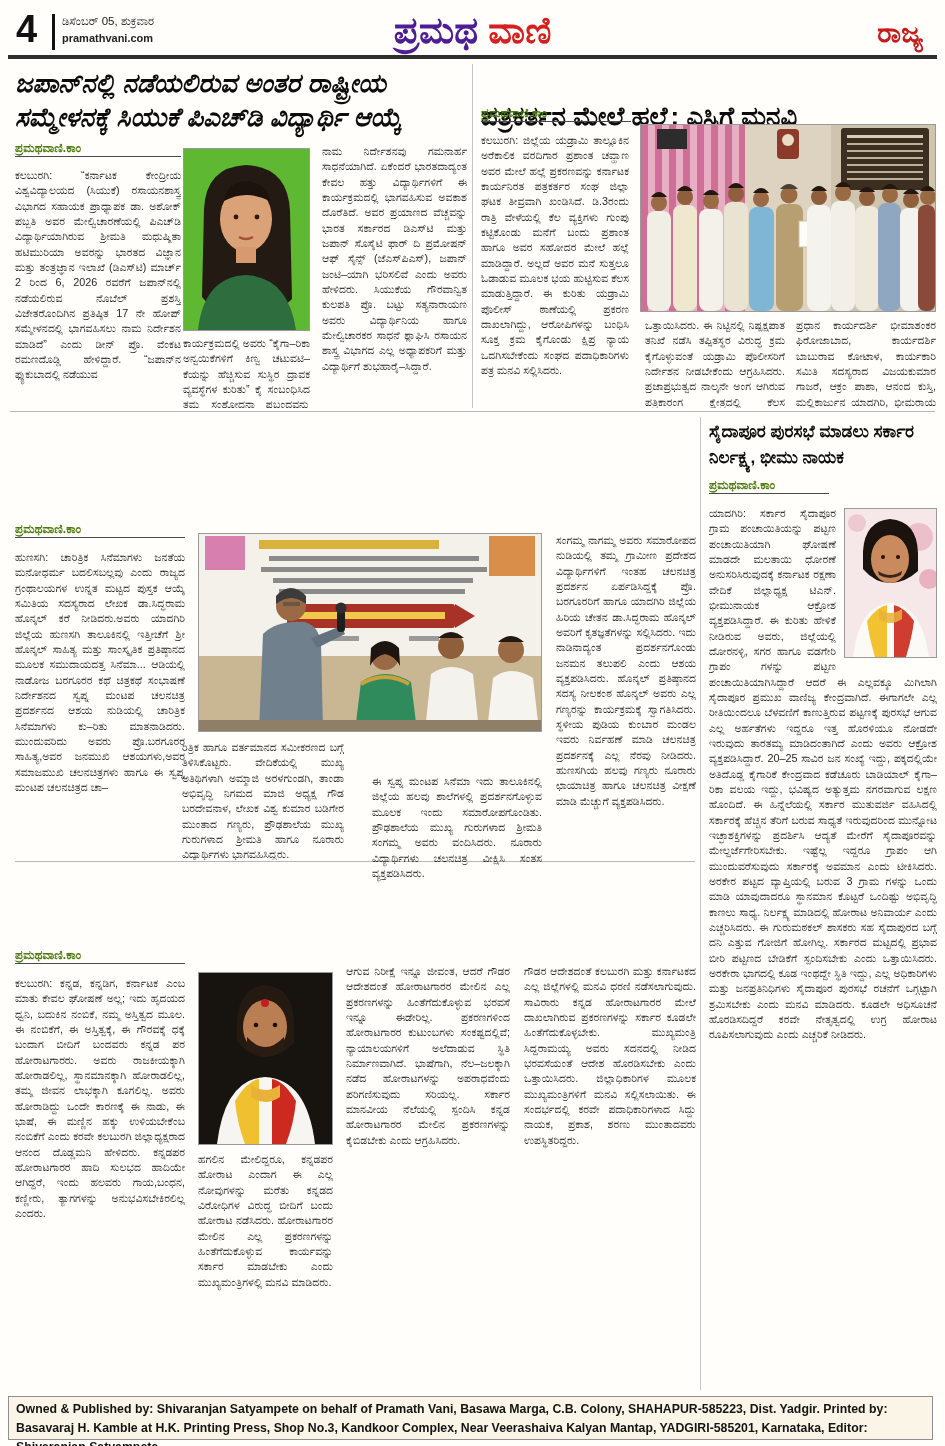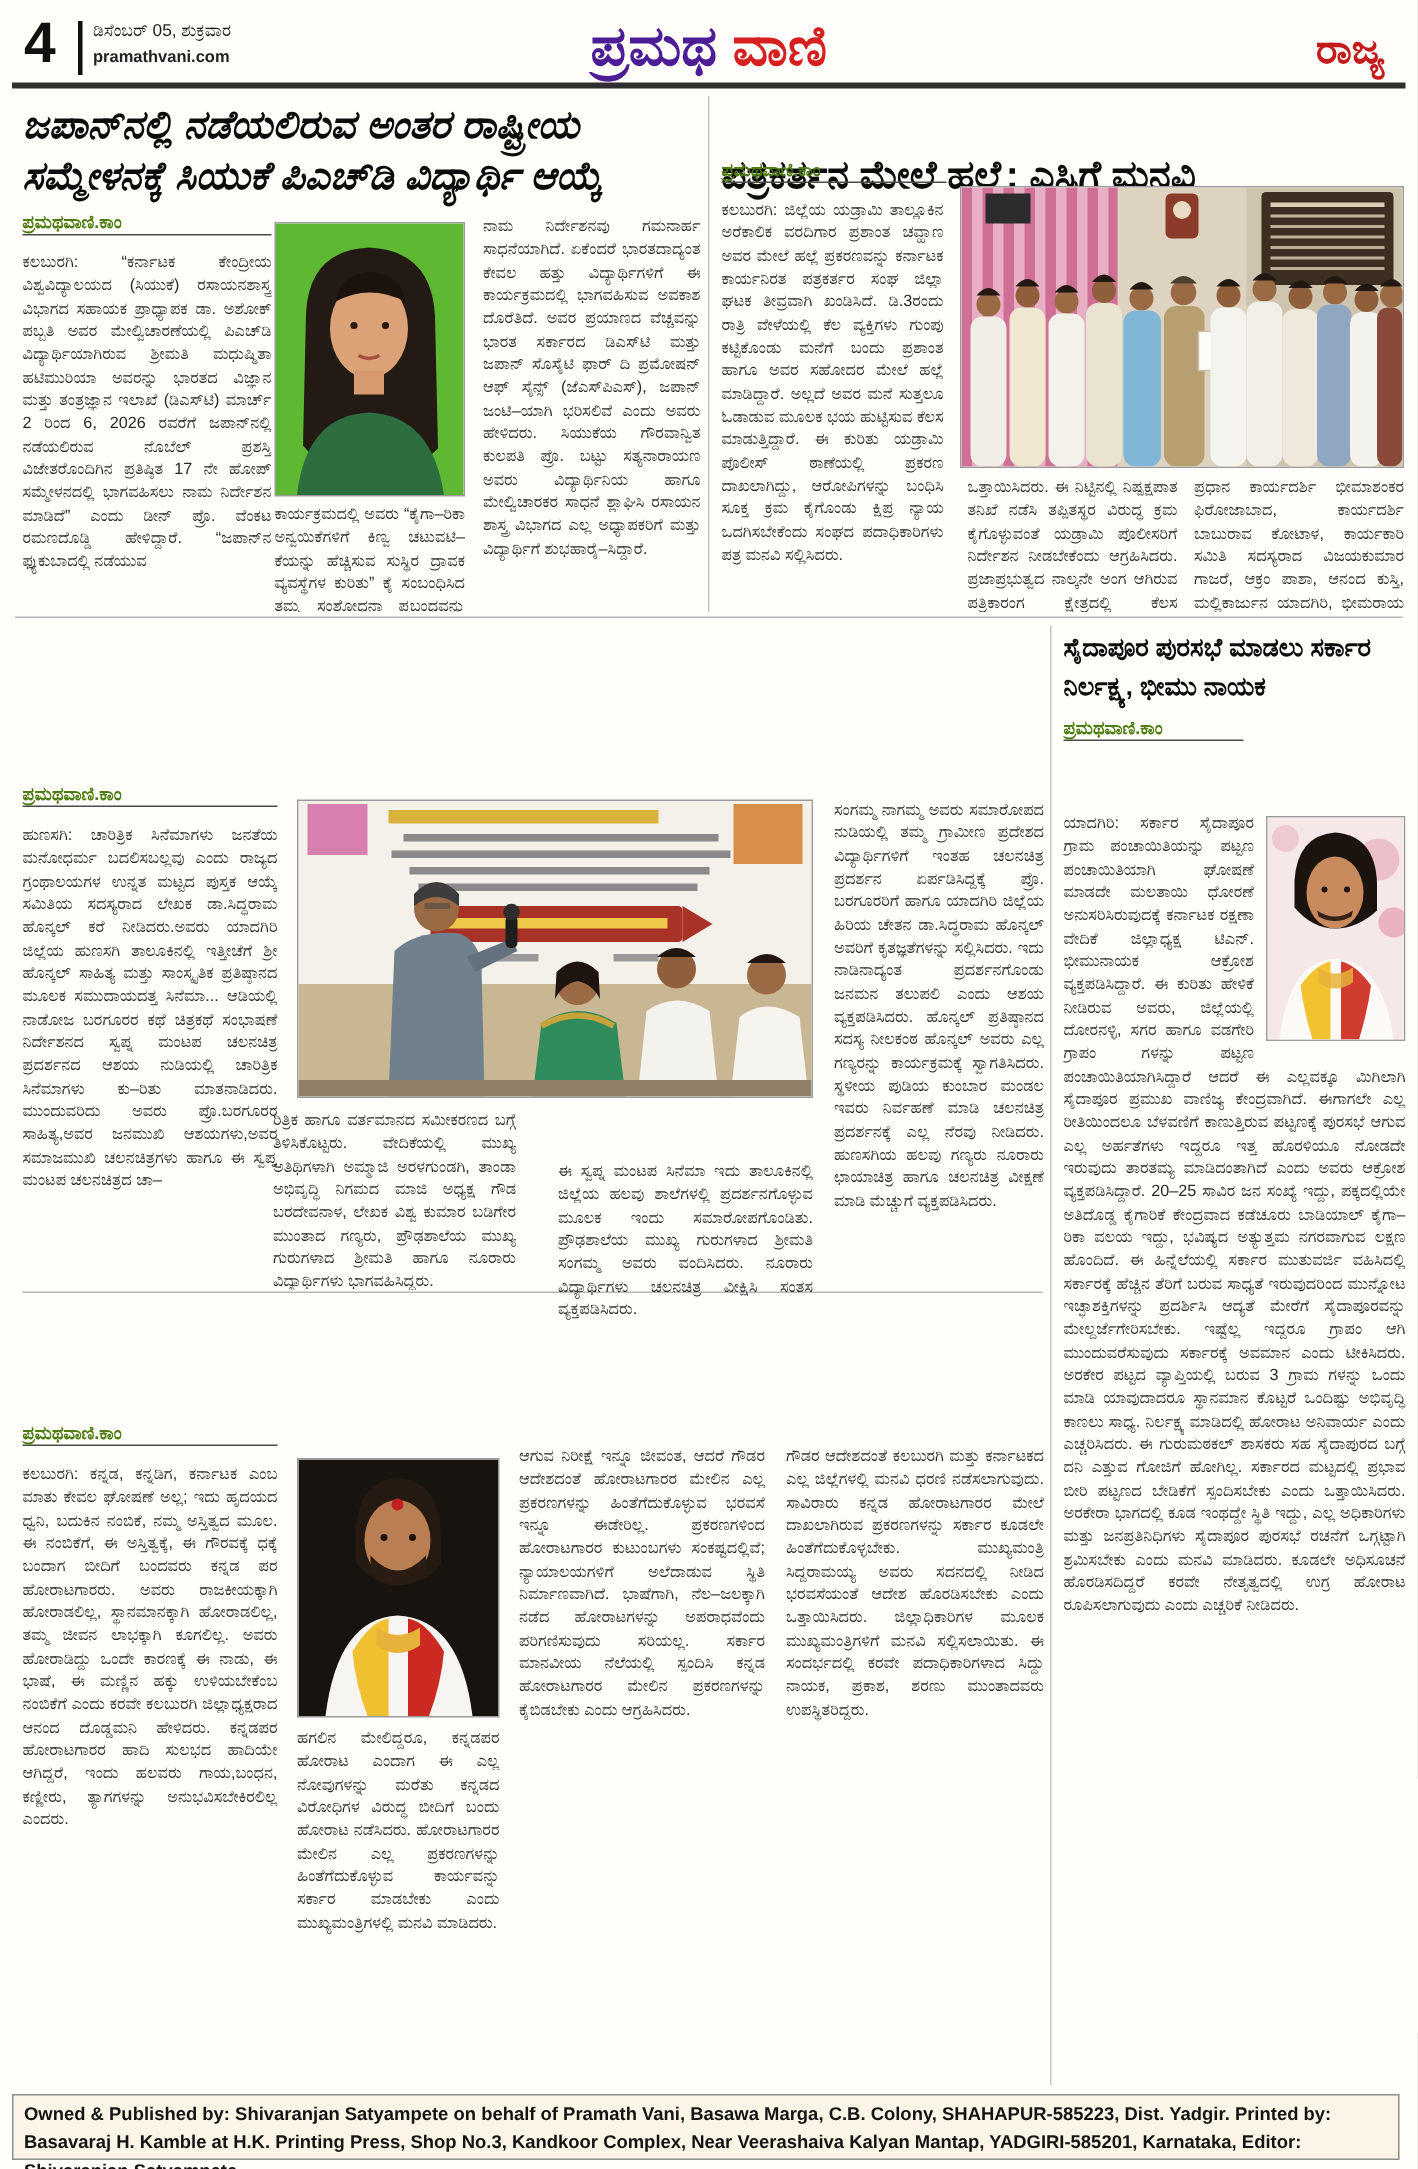--- a/index.html
+++ b/index.html
@@ -197,21 +197,21 @@
     </svg>
   </div>
 
   <div class="abs body-text" style="left:182px;top:740px;width:162px;height:120px;">ರಿತ್ರಿಕ ಹಾಗೂ ವರ್ತಮಾನದ ಸಮೀಕರಣದ ಬಗ್ಗೆ ತಿಳಿಸಿಕೊಟ್ಟರು. ವೇದಿಕೆಯಲ್ಲಿ ಮುಖ್ಯ ಅತಿಥಿಗಳಾಗಿ ಅಮ್ಮಾಜಿ ಅರಳಗುಂಡಗಿ, ತಾಂಡಾ ಅಭಿವೃದ್ಧಿ ನಿಗಮದ ಮಾಜಿ ಅಧ್ಯಕ್ಷ ಗೌಡ ಬರದೇವನಾಳ, ಲೇಖಕ ವಿಶ್ವ ಕುಮಾರ ಬಡಿಗೇರ ಮುಂತಾದ ಗಣ್ಯರು, ಪ್ರೌಢಶಾಲೆಯ ಮುಖ್ಯ ಗುರುಗಳಾದ ಶ್ರೀಮತಿ ಹಾಗೂ ನೂರಾರು ವಿದ್ಯಾರ್ಥಿಗಳು ಭಾಗವಹಿಸಿದ್ದರು.</div>
   <div class="abs body-text" style="left:372px;top:740px;width:170px;height:120px;margin-top:34px;">ಈ ಸ್ವಪ್ನ ಮಂಟಪ ಸಿನೆಮಾ ಇದು ತಾಲೂಕಿನಲ್ಲಿ ಜಿಲ್ಲೆಯ ಹಲವು ಶಾಲೆಗಳಲ್ಲಿ ಪ್ರದರ್ಶನಗೊಳ್ಳುವ ಮೂಲಕ ಇಂದು ಸಮಾರೋಪಗೊಂಡಿತು. ಪ್ರೌಢಶಾಲೆಯ ಮುಖ್ಯ ಗುರುಗಳಾದ ಶ್ರೀಮತಿ ಸಂಗಮ್ಮ ಅವರು ವಂದಿಸಿದರು. ನೂರಾರು ವಿದ್ಯಾರ್ಥಿಗಳು ಚಲನಚಿತ್ರ ವೀಕ್ಷಿಸಿ ಸಂತಸ ವ್ಯಕ್ತಪಡಿಸಿದರು.</div>
   <div class="abs body-text" style="left:556px;top:533px;width:140px;height:327px;">ಸಂಗಮ್ಮ ನಾಗಮ್ಮ ಅವರು ಸಮಾರೋಪದ ನುಡಿಯಲ್ಲಿ ತಮ್ಮ ಗ್ರಾಮೀಣ ಪ್ರದೇಶದ ವಿದ್ಯಾರ್ಥಿಗಳಿಗೆ ಇಂತಹ ಚಲನಚಿತ್ರ ಪ್ರದರ್ಶನ ಏರ್ಪಡಿಸಿದ್ದಕ್ಕೆ ಪ್ರೊ. ಬರಗೂರರಿಗೆ ಹಾಗೂ ಯಾದಗಿರಿ ಜಿಲ್ಲೆಯ ಹಿರಿಯ ಚೇತನ ಡಾ.ಸಿದ್ಧರಾಮ ಹೊನ್ಕಲ್ ಅವರಿಗೆ ಕೃತಜ್ಞತೆಗಳನ್ನು ಸಲ್ಲಿಸಿದರು. ಇದು ನಾಡಿನಾದ್ಯಂತ ಪ್ರದರ್ಶನಗೊಂಡು ಜನಮನ ತಲುಪಲಿ ಎಂದು ಆಶಯ ವ್ಯಕ್ತಪಡಿಸಿದರು. ಹೊನ್ಕಲ್ ಪ್ರತಿಷ್ಠಾನದ ಸದಸ್ಯ ನೀಲಕಂಠ ಹೊನ್ಕಲ್ ಅವರು ಎಲ್ಲ ಗಣ್ಯರನ್ನು ಕಾರ್ಯಕ್ರಮಕ್ಕೆ ಸ್ವಾಗತಿಸಿದರು. ಸ್ಥಳೀಯ ಪುಡಿಯ ಕುಂಬಾರ ಮಂಡಲ ಇವರು ನಿರ್ವಹಣೆ ಮಾಡಿ ಚಲನಚಿತ್ರ ಪ್ರದರ್ಶನಕ್ಕೆ ಎಲ್ಲ ನೆರವು ನೀಡಿದರು. ಹುಣಸಗಿಯ ಹಲವು ಗಣ್ಯರು ನೂರಾರು ಛಾಯಾಚಿತ್ರ ಹಾಗೂ ಚಲನಚಿತ್ರ ವೀಕ್ಷಣೆ ಮಾಡಿ ಮೆಚ್ಚುಗೆ ವ್ಯಕ್ತಪಡಿಸಿದರು.</div>
 
   <div class="abs headline" style="left:709px;top:419px;width:228px;font-size:17px;line-height:1.5;">ಸೈದಾಪೂರ ಪುರಸಭೆ ಮಾಡಲು ಸರ್ಕಾರ ನಿರ್ಲಕ್ಷ್ಯ, ಭೀಮು ನಾಯಕ</div>
   <div class="abs byline" style="left:709px;top:478px;width:120px;">ಪ್ರಮಥವಾಣಿ.ಕಾಂ</div>
 
-  <div class="abs body-text" style="left:709px;top:506px;width:228px;height:882px;margin-top:36px;">
+  <div class="abs body-text" style="left:709px;top:506px;width:228px;height:882px;">
     <div class="float-photo photo" style="width:93px;height:150px;">
       <svg width="91" height="148" viewBox="0 0 91 148">
         <rect width="91" height="148" fill="#f6e7e9"></rect>
         <circle cx="74" cy="28" r="14" fill="#eab6c3" opacity="0.8"></circle>
         <circle cx="84" cy="70" r="10" fill="#e59aab" opacity="0.7"></circle>
         <circle cx="12" cy="14" r="9" fill="#eab6c3" opacity="0.6"></circle>
         <path d="M18 42 Q20 12 45 10 Q72 12 73 44 L73 62 Q60 74 45 74 Q30 74 18 60 Z" fill="#1b130e"></path>
         <ellipse cx="45" cy="50" rx="19" ry="24" fill="#c98a5e"></ellipse>
         <path d="M33 62 Q45 70 57 62 L56 66 Q45 72 34 66Z" fill="#3a241a"></path>
         <circle cx="38" cy="48" r="2" fill="#20130c"></circle>

